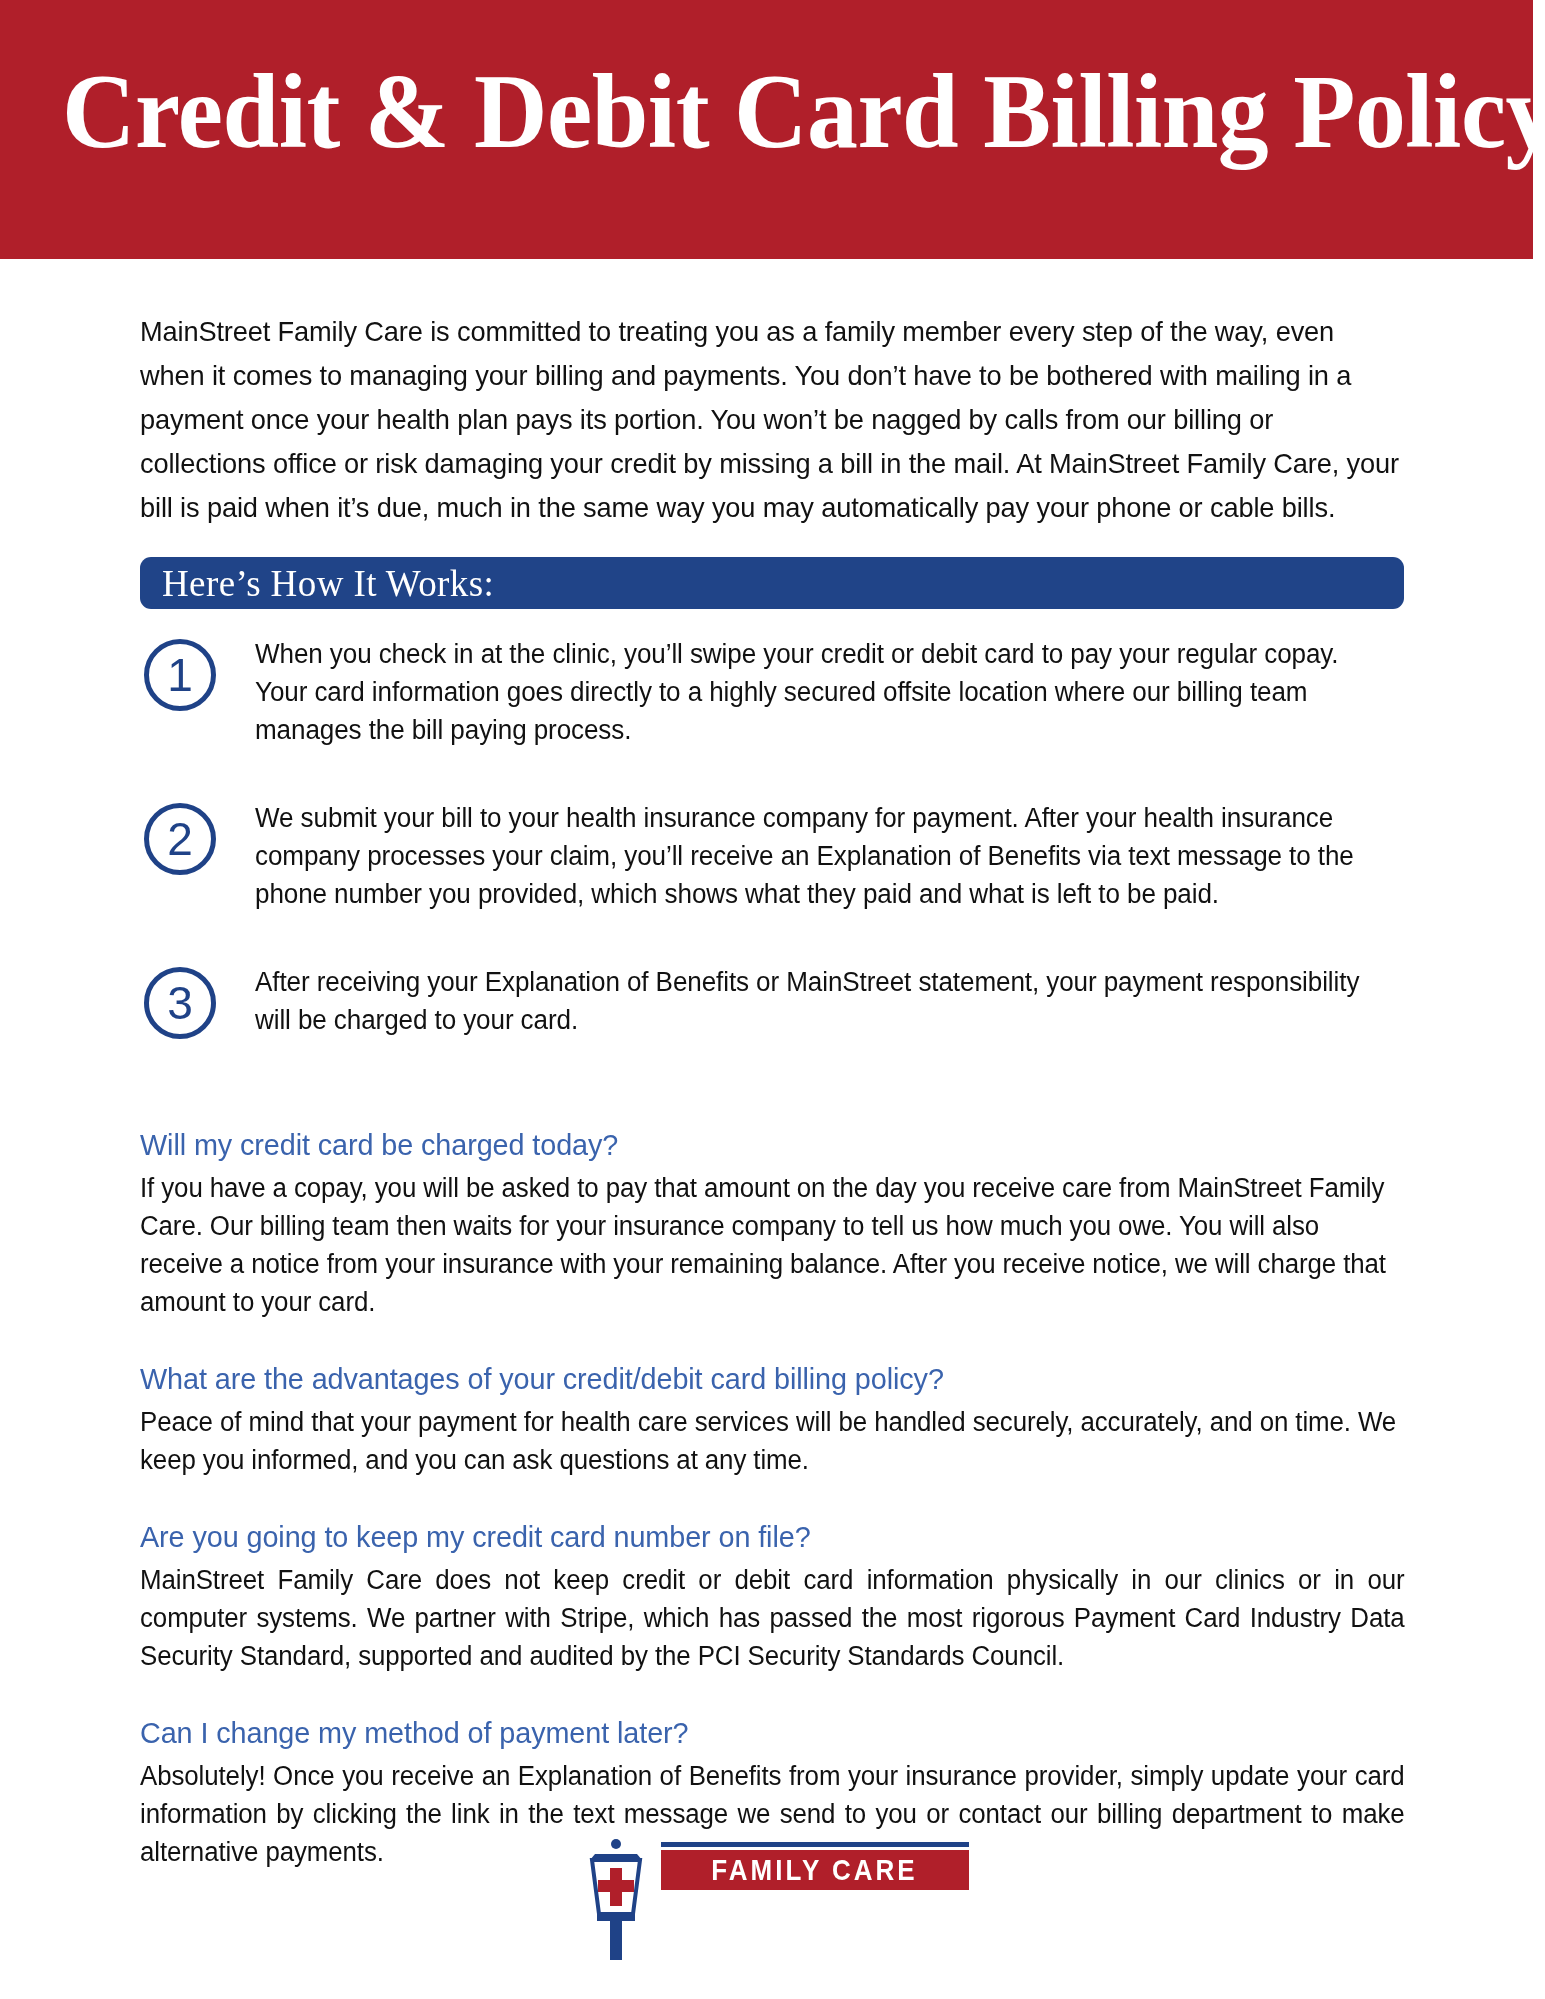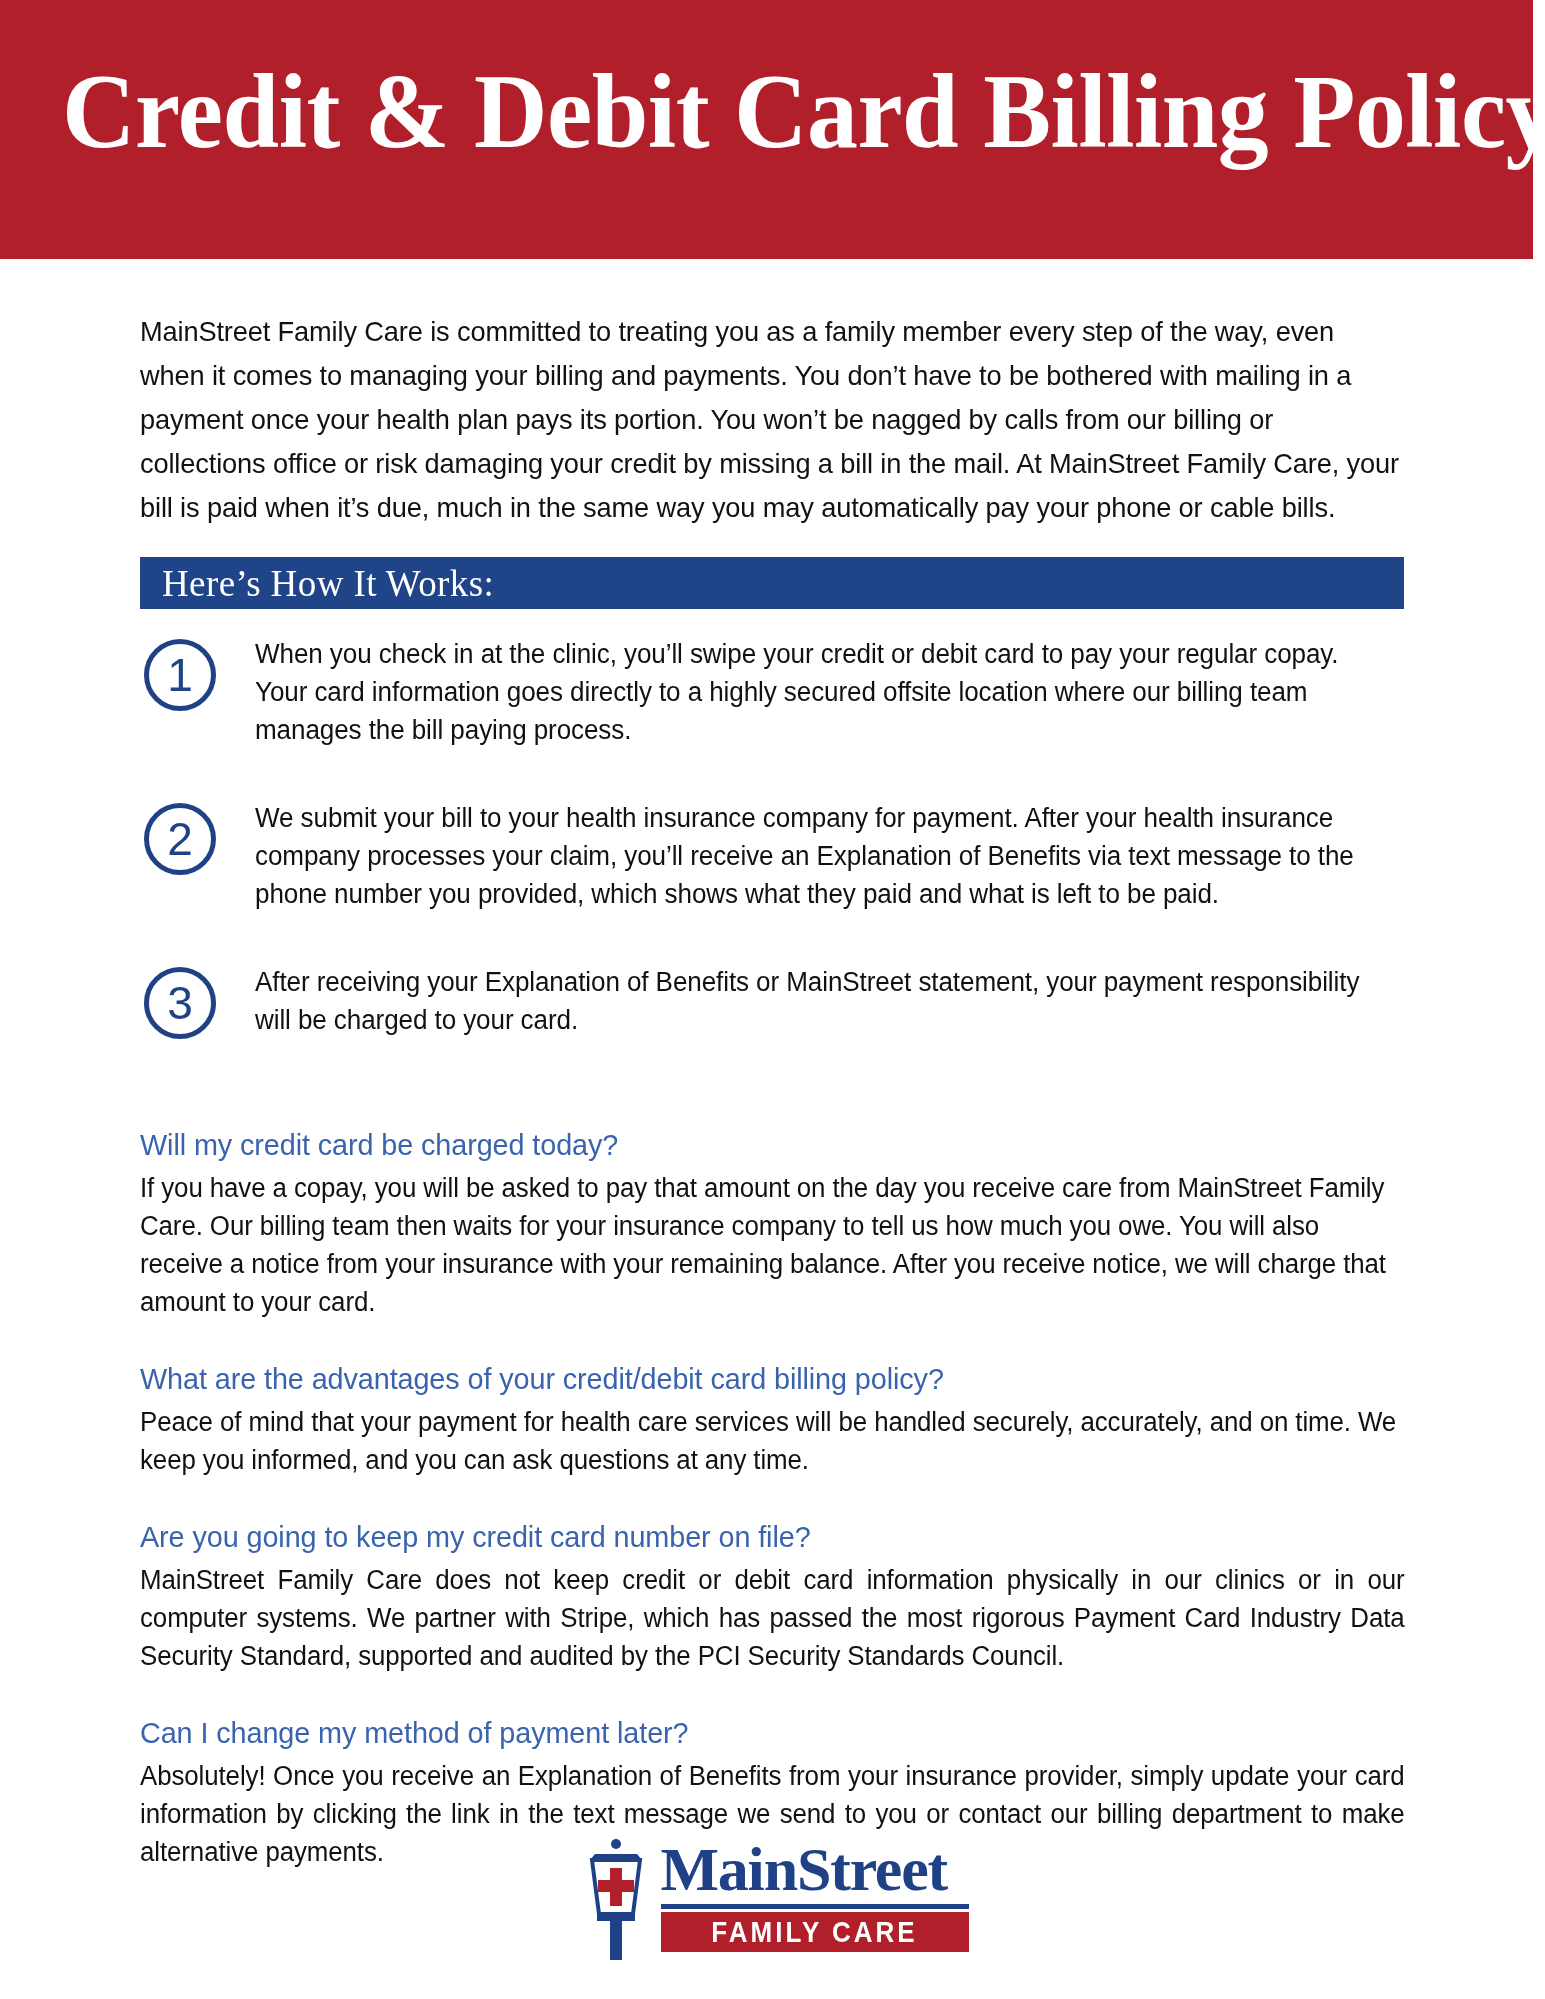--- a/index.html
+++ b/index.html
@@ -67,20 +67,21 @@
     width: 1322px;
   }
 
   
   .banner {
     background: #204488;
     height: 52px;
     margin-top: 18px;
     position: relative;
     width: 1264px;
+    border-radius: 11px;
   }
   .banner-label {
     position: absolute;
     top: 3px;
     color: #ffffff;
     font-family: "Liberation Serif", "DejaVu Serif", serif;
     font-size: 37px;
     line-height: 48px;
     letter-spacing: 0.4px;
     white-space: nowrap;
@@ -289,21 +290,20 @@
         <path d="M15 22 L63 22 L56 76 L22 76 Z" fill="#ffffff" stroke="#1f4287" stroke-width="4"></path>
 
         <path d="M33 30 L45 30 L45 42 L57 42 L57 54 L45 54 L45 68 L33 68 L33 54 L21 54 L21 42 L33 42 Z" fill="#b01f2a"></path>
 
         <rect x="20" y="76" width="38" height="7" fill="#1f4287"></rect>
 
         <rect x="33" y="83" width="12" height="39" fill="#1f4287"></rect>
       </svg>
 
       <div class="logo-right">
-        <div class="logo-word">MainStreet</div>
         <div class="logo-rule"></div>
         <div class="logo-bar">
           <div class="logo-bar-text">FAMILY CARE</div>
         </div>
       </div>
 
     </div>
   </div>
 
 </div>

